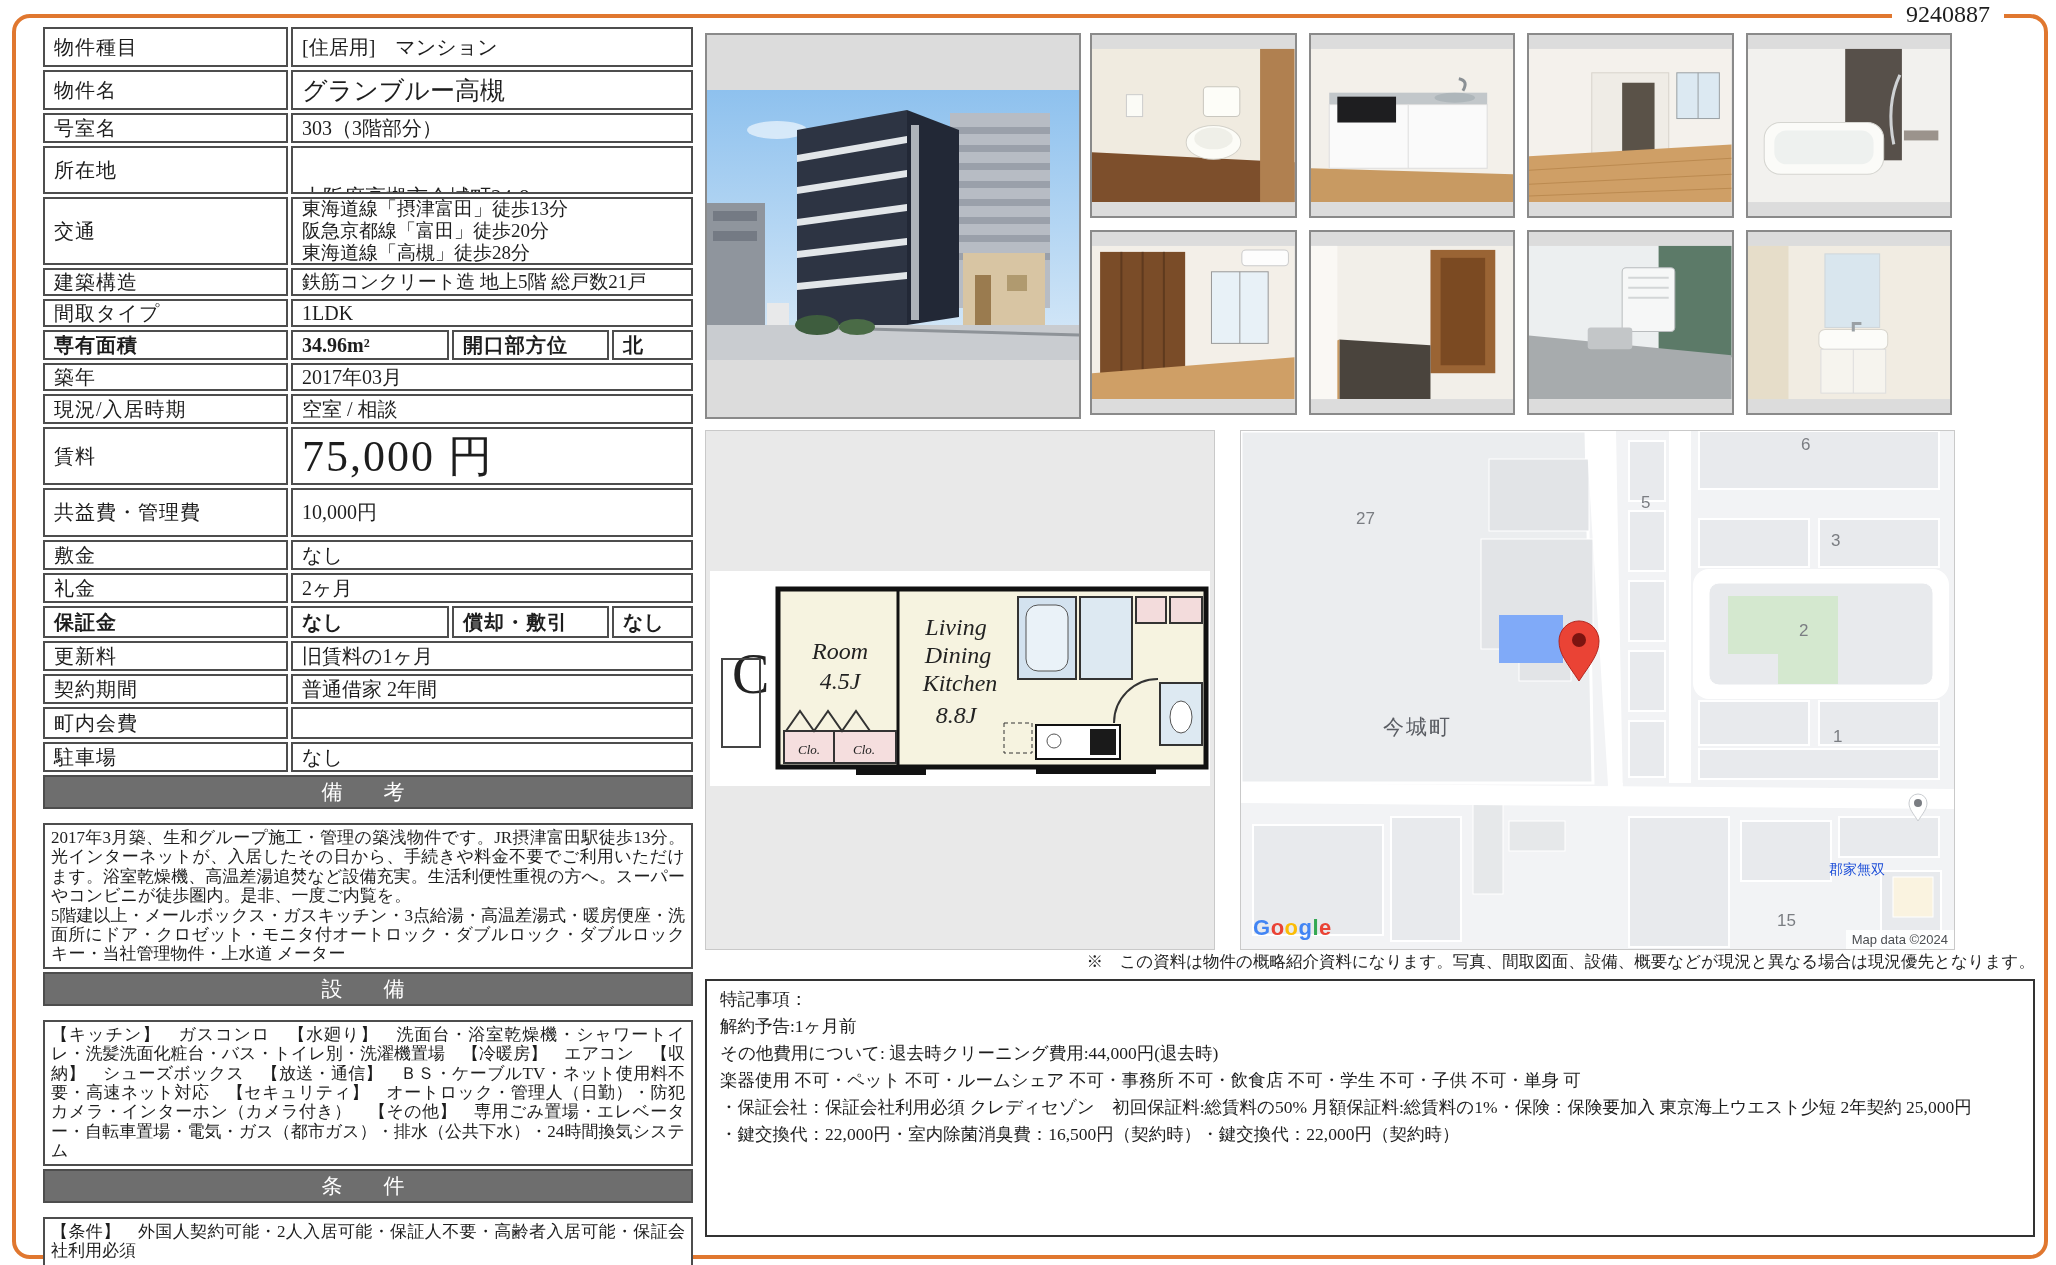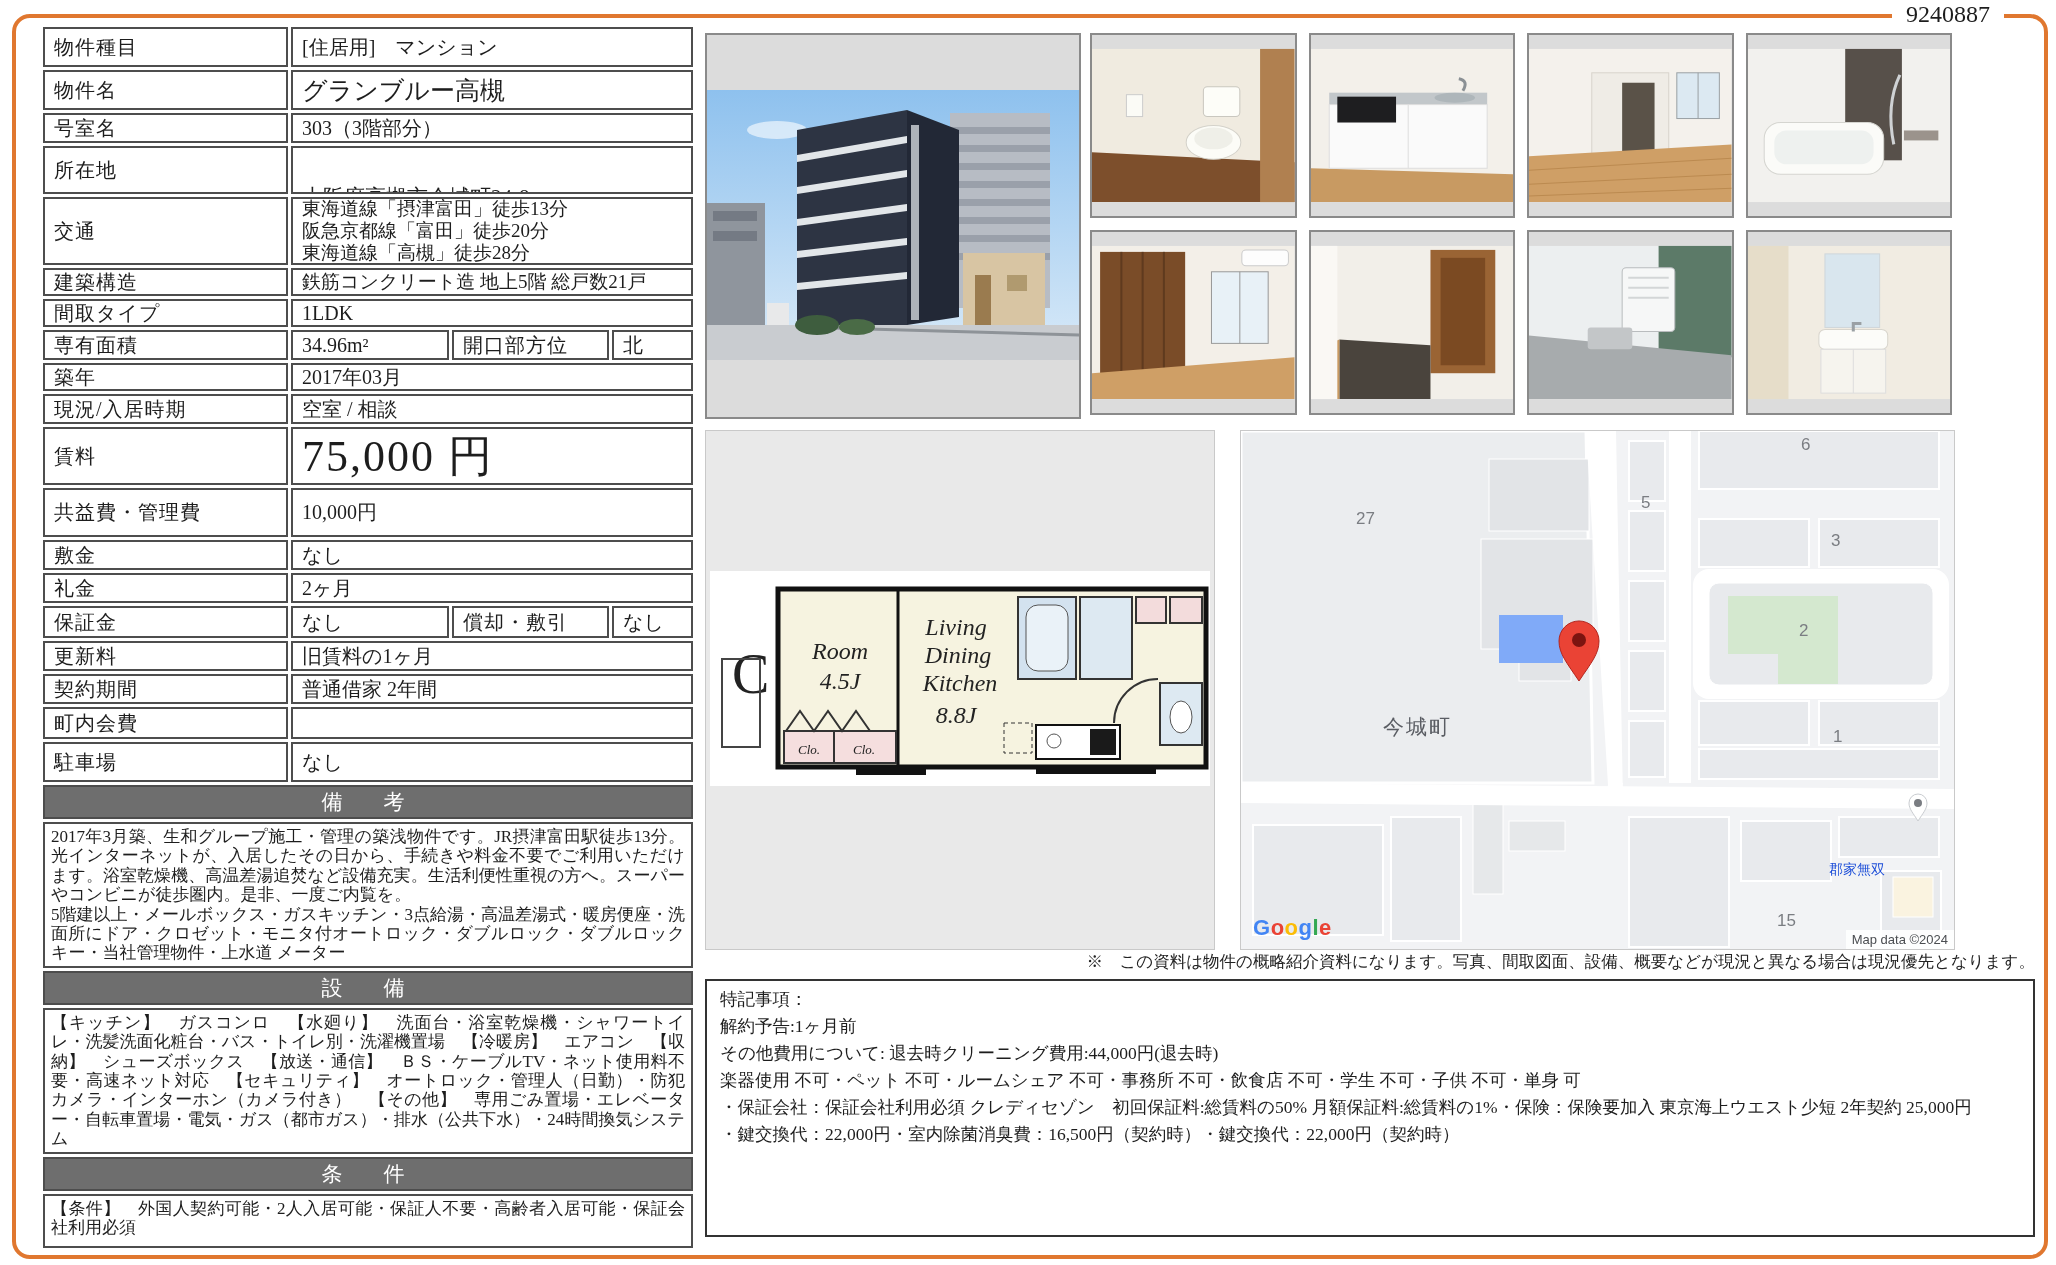--- a/index.html
+++ b/index.html
@@ -3,28 +3,28 @@
 <meta charset="utf-8">
 <style>
   html,body{margin:0;padding:0;background:#fff;}
   body{width:2056px;height:1265px;position:relative;font-family:"Liberation Serif","DejaVu Serif",serif;color:#1d1d1d;overflow:hidden;}
   .frame{position:absolute;left:12px;top:14px;width:2028px;height:1237px;border:4px solid #e0772f;border-radius:18px;pointer-events:none;}
   .docnum{position:absolute;top:1px;right:52px;background:#fff;padding:0 14px;font-size:24px;z-index:5;}
 
   
   .tbl{position:absolute;left:43px;top:27px;width:650px;}
   .trow{display:grid;grid-template-columns:245px 1fr;column-gap:3px;margin-bottom:3px;}
-  .trow.split{grid-template-columns:245px 158px 157px 1fr;}
+  .trow.split{grid-template-columns:245px 158px 157px 1fr;font-weight:bold;}
   .cell{border:2px solid #4d4d4d;background:#fff;display:flex;align-items:center;padding:0 9px;font-size:20px;overflow:hidden;white-space:nowrap;}
   .cell.lbl{letter-spacing:1px;}
   .cell.multi{flex-direction:column;align-items:flex-start;justify-content:center;white-space:pre-line;line-height:22px;font-size:19px;}
   .postal{font-size:14px;line-height:15px;display:block;}
   .addr{font-size:21px;line-height:23px;display:block;margin-top:40px;}
   .rentval{font-size:44px;letter-spacing:2px;}
-  .sechead{border:2px solid #4d4d4d;background:#6e6e6e;color:#fff;text-align:center;font-size:21px;letter-spacing:10px;padding:1px 0;margin-bottom:3px;}
+  .sechead{border:2px solid #4d4d4d;background:#6e6e6e;color:#fff;text-align:center;font-size:21px;letter-spacing:10px;padding:1px 0;margin-bottom:14px;}
   .secbody{border:2px solid #4d4d4d;background:#fff;font-size:17px;line-height:19.4px;padding:3px 6px;white-space:pre-line;margin-bottom:3px;text-align:justify;}
 
   
   .mainphoto{position:absolute;left:705px;top:33px;width:372px;height:382px;border:2px solid #8a8a8a;background:#dcdcdc;}
   .thumbs{position:absolute;left:1090px;top:33px;width:862px;height:382px;display:grid;grid-template-columns:repeat(4,1fr);grid-template-rows:1fr 1fr;gap:12px;}
   .thumb{border:2px solid #8a8a8a;background:#dcdcdc;overflow:hidden;}
   .thumb svg,.mainphoto svg{display:block;width:100%;height:100%;}
 
   
   .planpanel{position:absolute;left:705px;top:430px;width:508px;height:518px;background:#e9e9e9;border:1px solid #c9c9c9;}
@@ -126,21 +126,21 @@
     <div class="cell">旧賃料の1ヶ月</div>
   </div>
   <div class="trow" style="height:30px">
     <div class="cell lbl">契約期間</div>
     <div class="cell">普通借家 2年間</div>
   </div>
   <div class="trow" style="height:32px">
     <div class="cell lbl">町内会費</div>
     <div class="cell"></div>
   </div>
-  <div class="trow" style="height:40px">
+  <div class="trow" style="height:30px">
     <div class="cell lbl">駐車場</div>
     <div class="cell">なし</div>
   </div>
 
   <div class="sechead">備　考</div>
   <div class="secbody" style="min-height:132px">2017年3月築、生和グループ施工・管理の築浅物件です。JR摂津富田駅徒歩13分。光インターネットが、入居したその日から、手続きや料金不要でご利用いただけます。浴室乾燥機、高温差湯追焚など設備充実。生活利便性重視の方へ。スーパーやコンビニが徒歩圏内。是非、一度ご内覧を。
 5階建以上・メールボックス・ガスキッチン・3点給湯・高温差湯式・暖房便座・洗面所にドア・クロゼット・モニタ付オートロック・ダブルロック・ダブルロックキー・当社管理物件・上水道 メーター</div>
   <div class="sechead">設　備</div>
   <div class="secbody" style="min-height:132px">【キッチン】　ガスコンロ　【水廻り】　洗面台・浴室乾燥機・シャワートイレ・洗髪洗面化粧台・バス・トイレ別・洗濯機置場　【冷暖房】　エアコン　【収納】　シューズボックス　【放送・通信】　ＢＳ・ケーブルTV・ネット使用料不要・高速ネット対応　【セキュリティ】　オートロック・管理人（日勤）・防犯カメラ・インターホン（カメラ付き）　【その他】　専用ごみ置場・エレベーター・自転車置場・電気・ガス（都市ガス）・排水（公共下水）・24時間換気システム</div>
   <div class="sechead">条　件</div>

